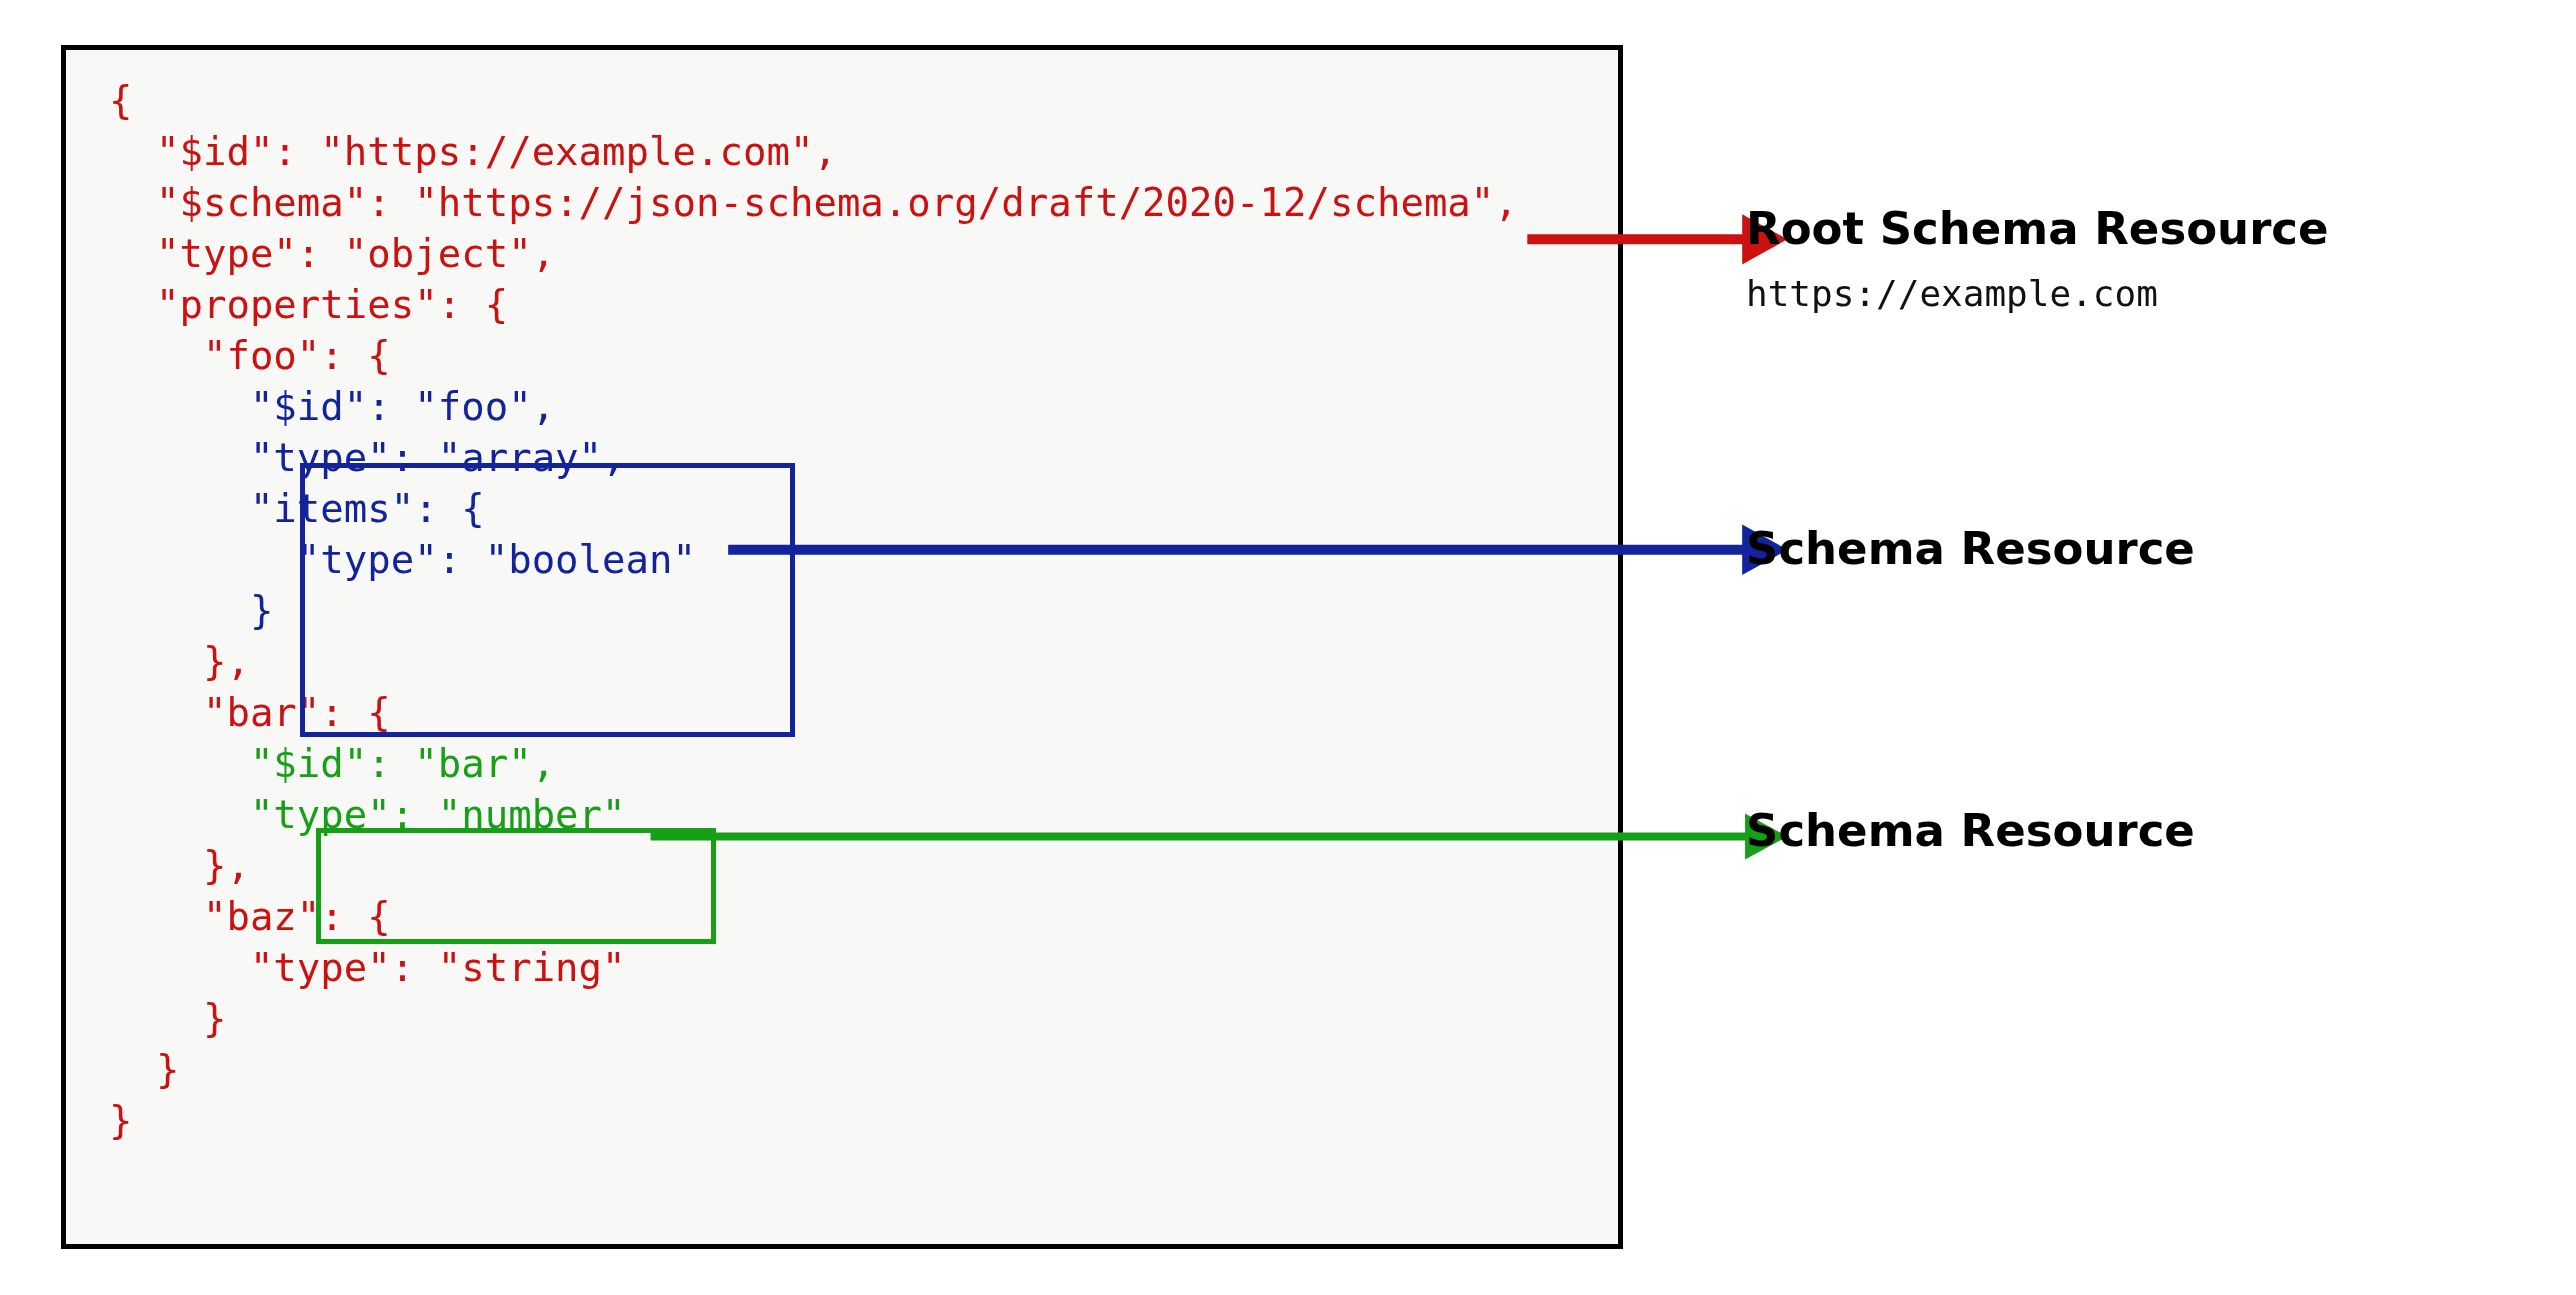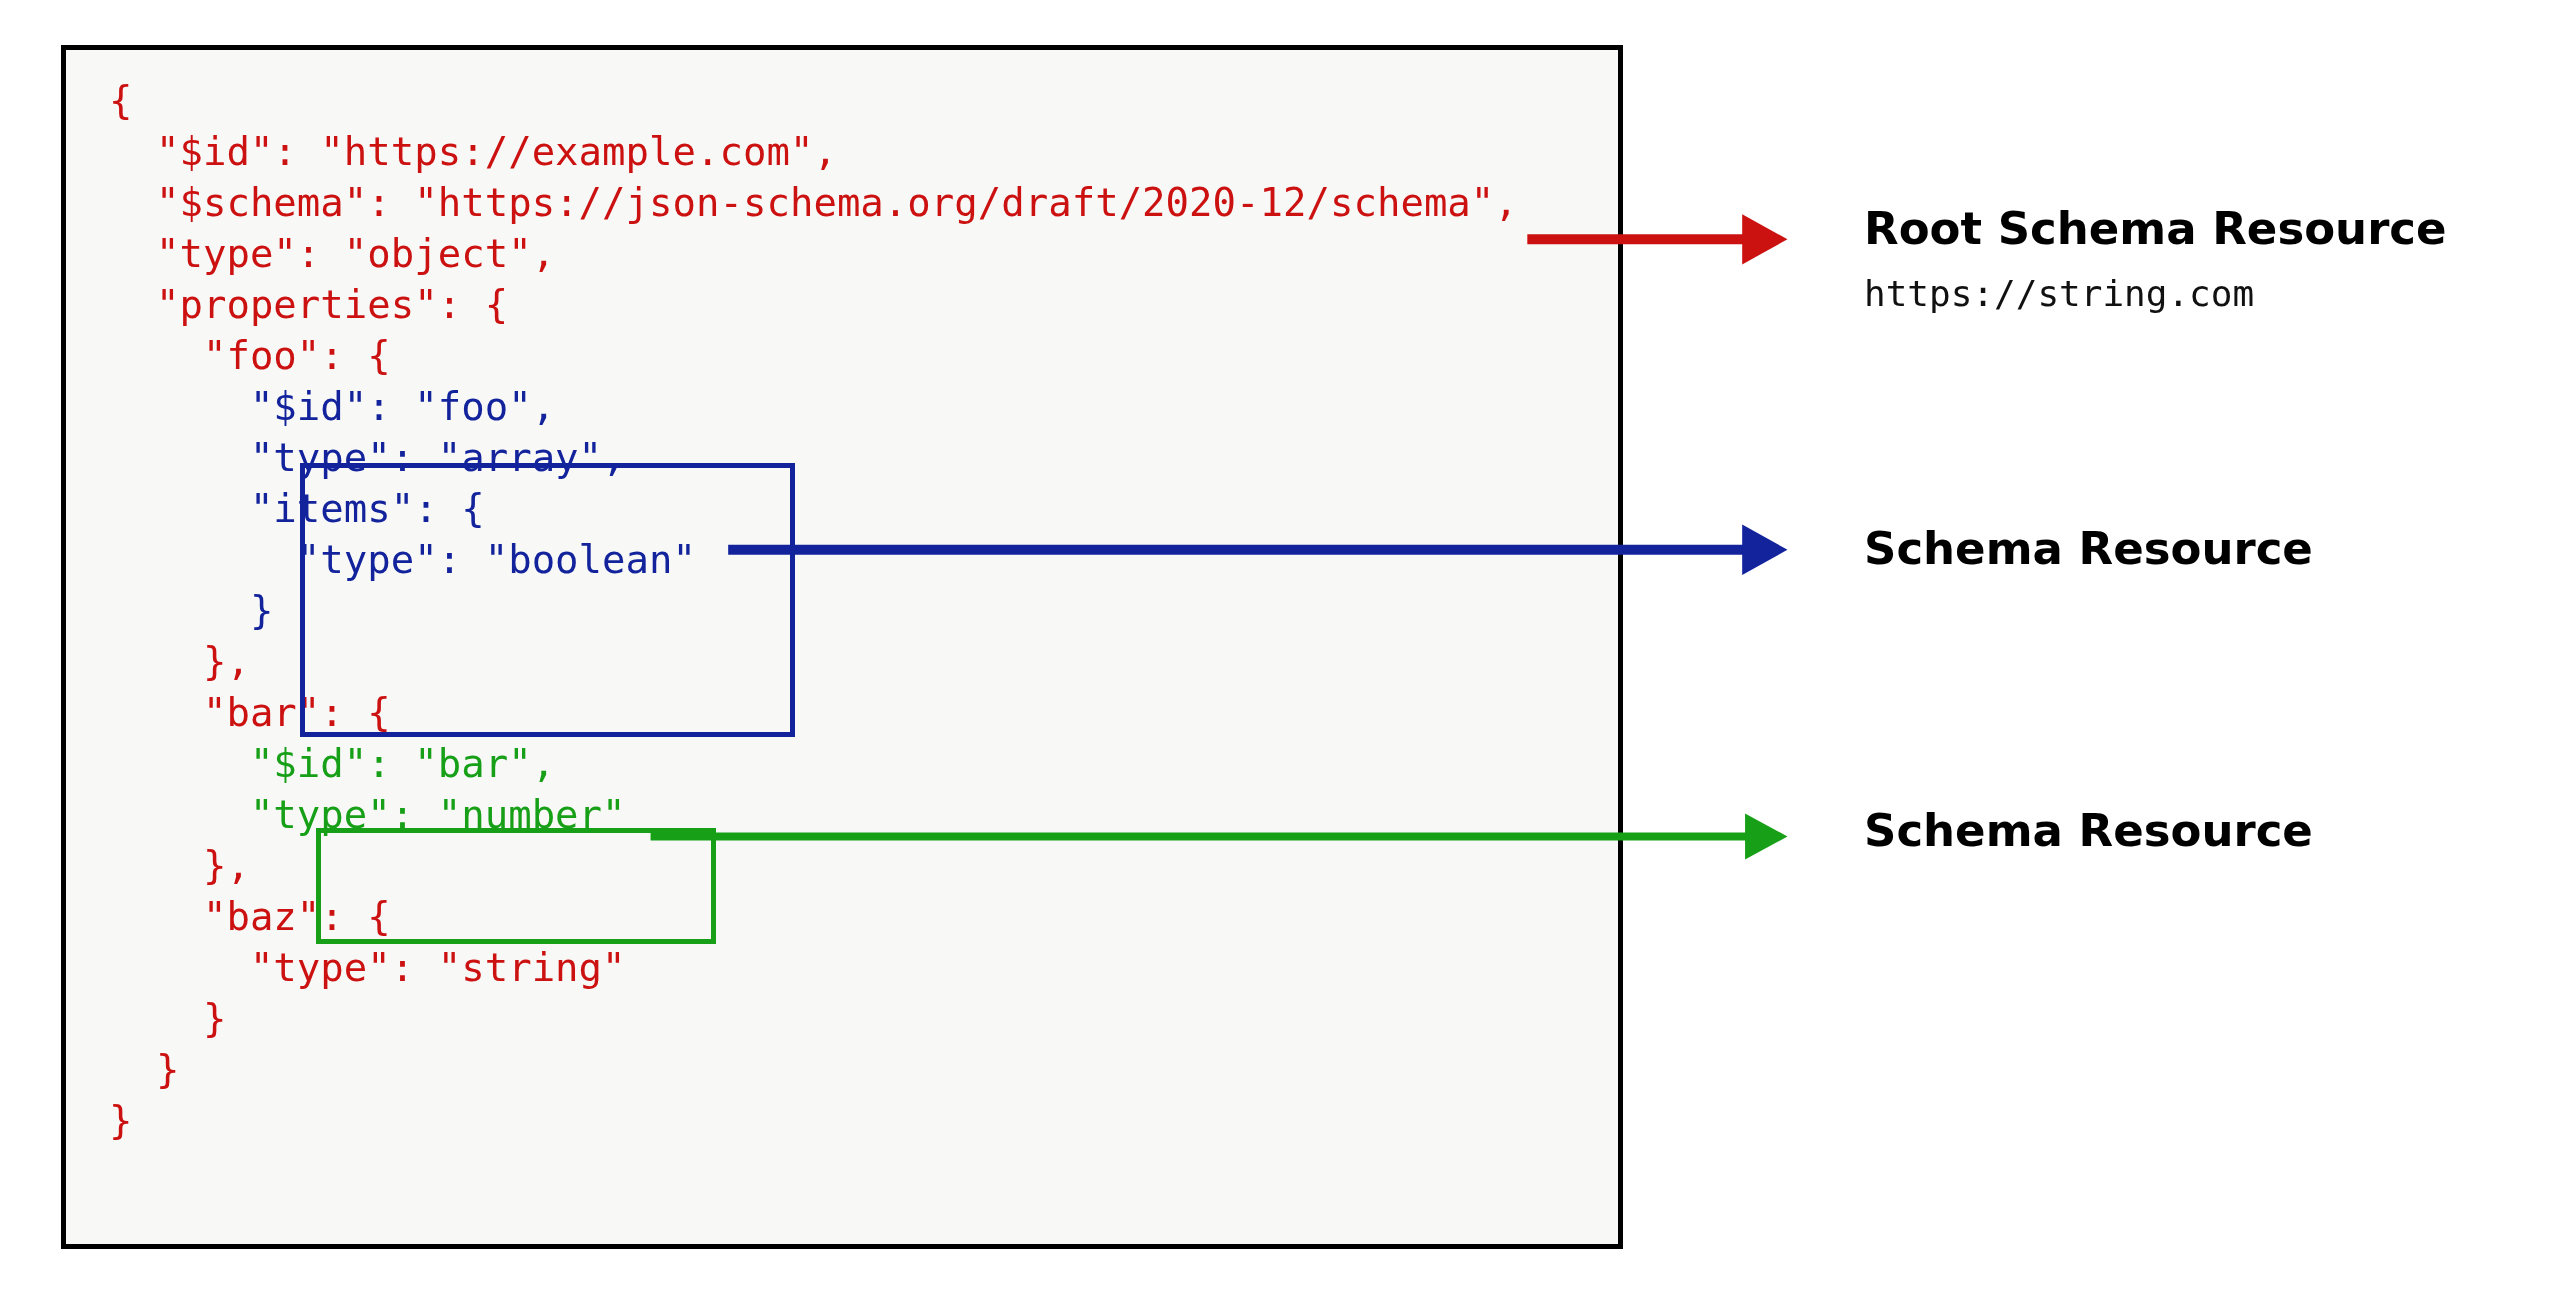--- a/index.html
+++ b/index.html
@@ -74,21 +74,21 @@
     top: 0;
     width: 2576px;
     height: 1295px;
     pointer-events: none;
     overflow: visible;
   }
 
   
   .label-group {
     position: absolute;
-    left: 1864px;
+    left: 1746px;
   }
   .label-title {
     font-family: "DejaVu Sans", sans-serif;
     font-weight: bold;
     font-size: 45px;
     line-height: 52px;
     color: #000000;
     white-space: nowrap;
   }
   .label-url {
@@ -128,21 +128,21 @@
     </g>
 
     <g>
       <line x1="905" y1="1164" x2="2436" y2="1164" stroke="#17a017" stroke-width="11"></line>
       <polygon points="2428,1132 2487,1164 2428,1196" fill="#17a017"></polygon>
     </g>
   </svg>
 
   <div class="label-group" id="label-root">
     <div class="label-title">Root Schema Resource</div>
-    <div class="label-url">https://string.com</div>
+    <div class="label-url">https://example.com</div>
   </div>
 
   <div class="label-group" id="label-foo">
     <div class="label-title">Schema Resource</div>
   </div>
 
   <div class="label-group" id="label-bar">
     <div class="label-title">Schema Resource</div>
   </div>
 

